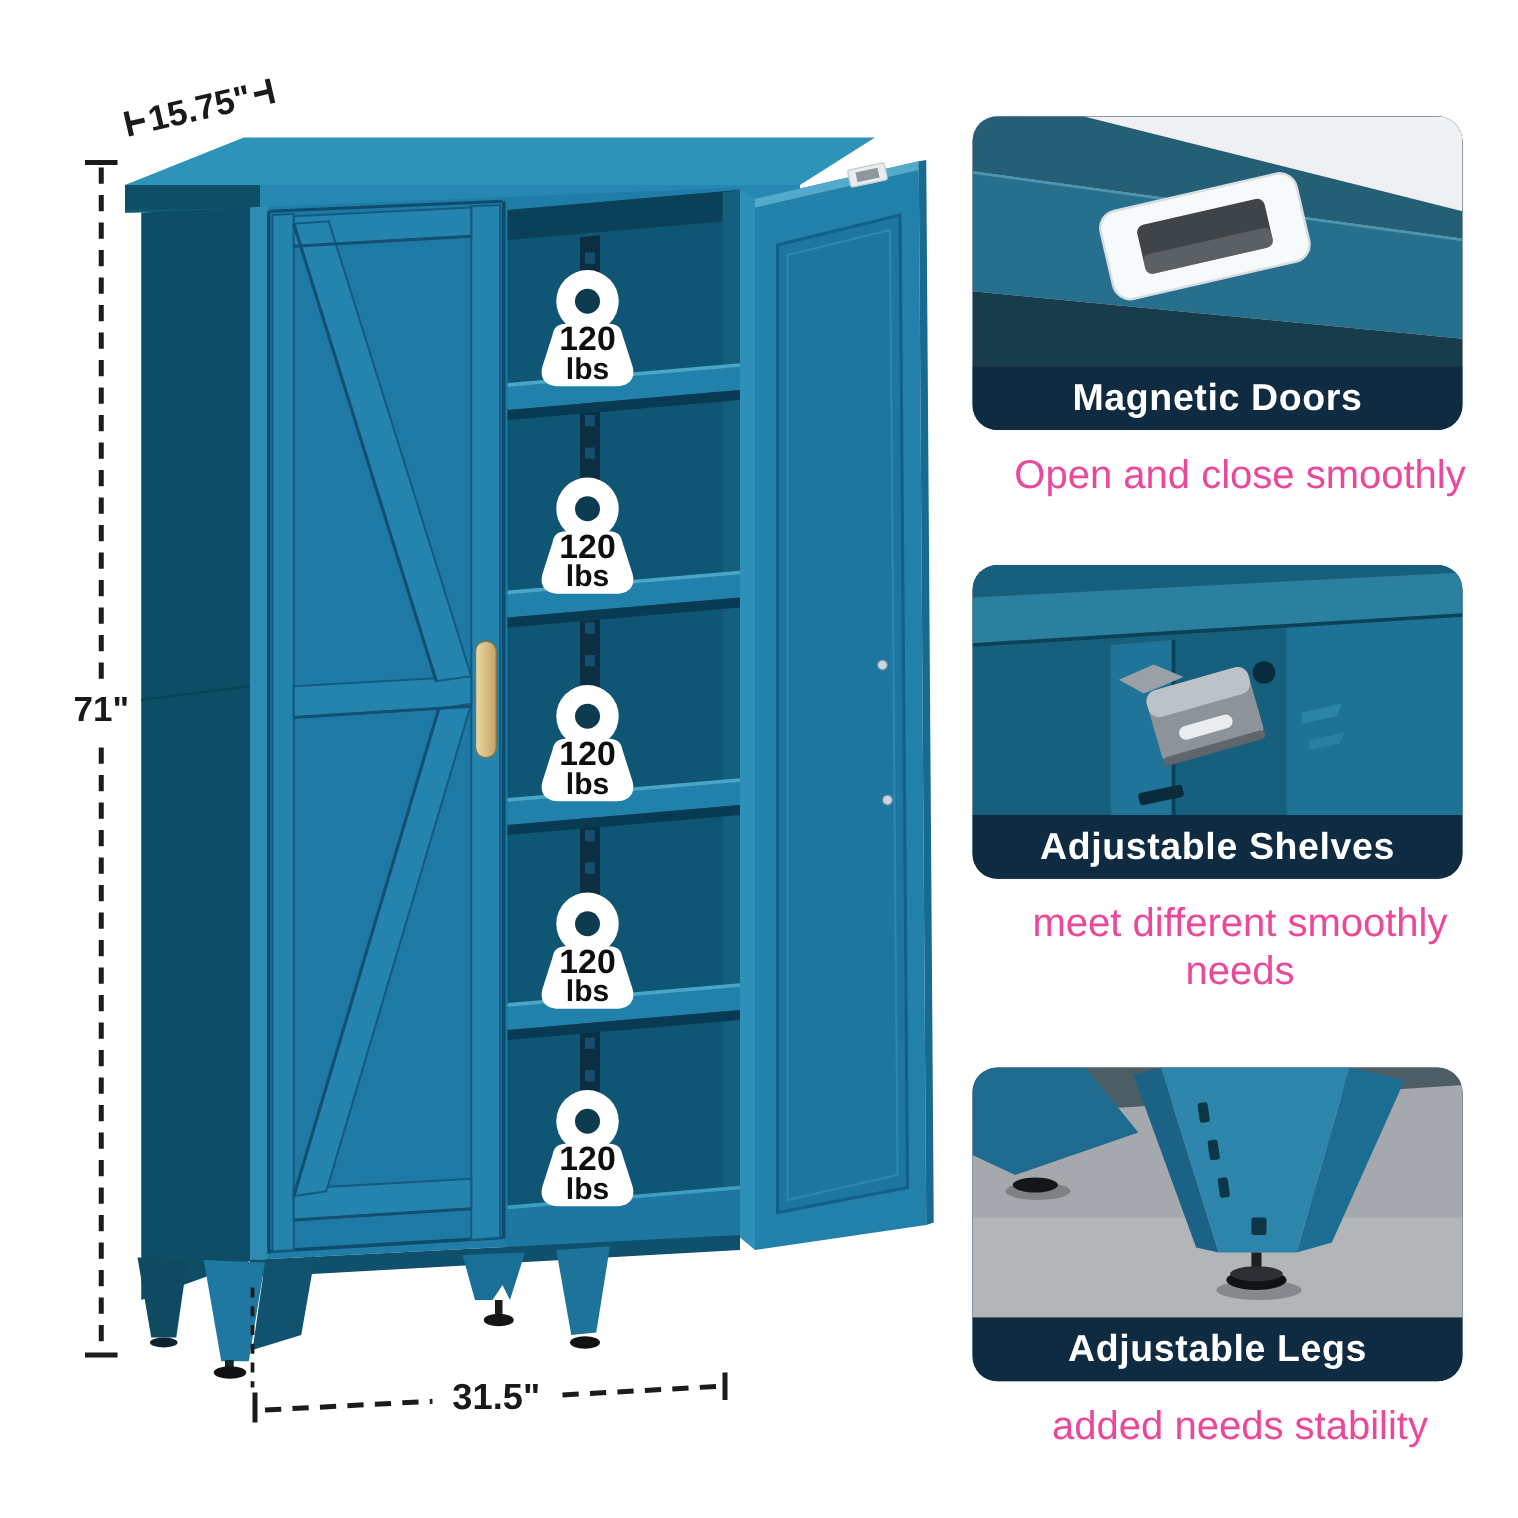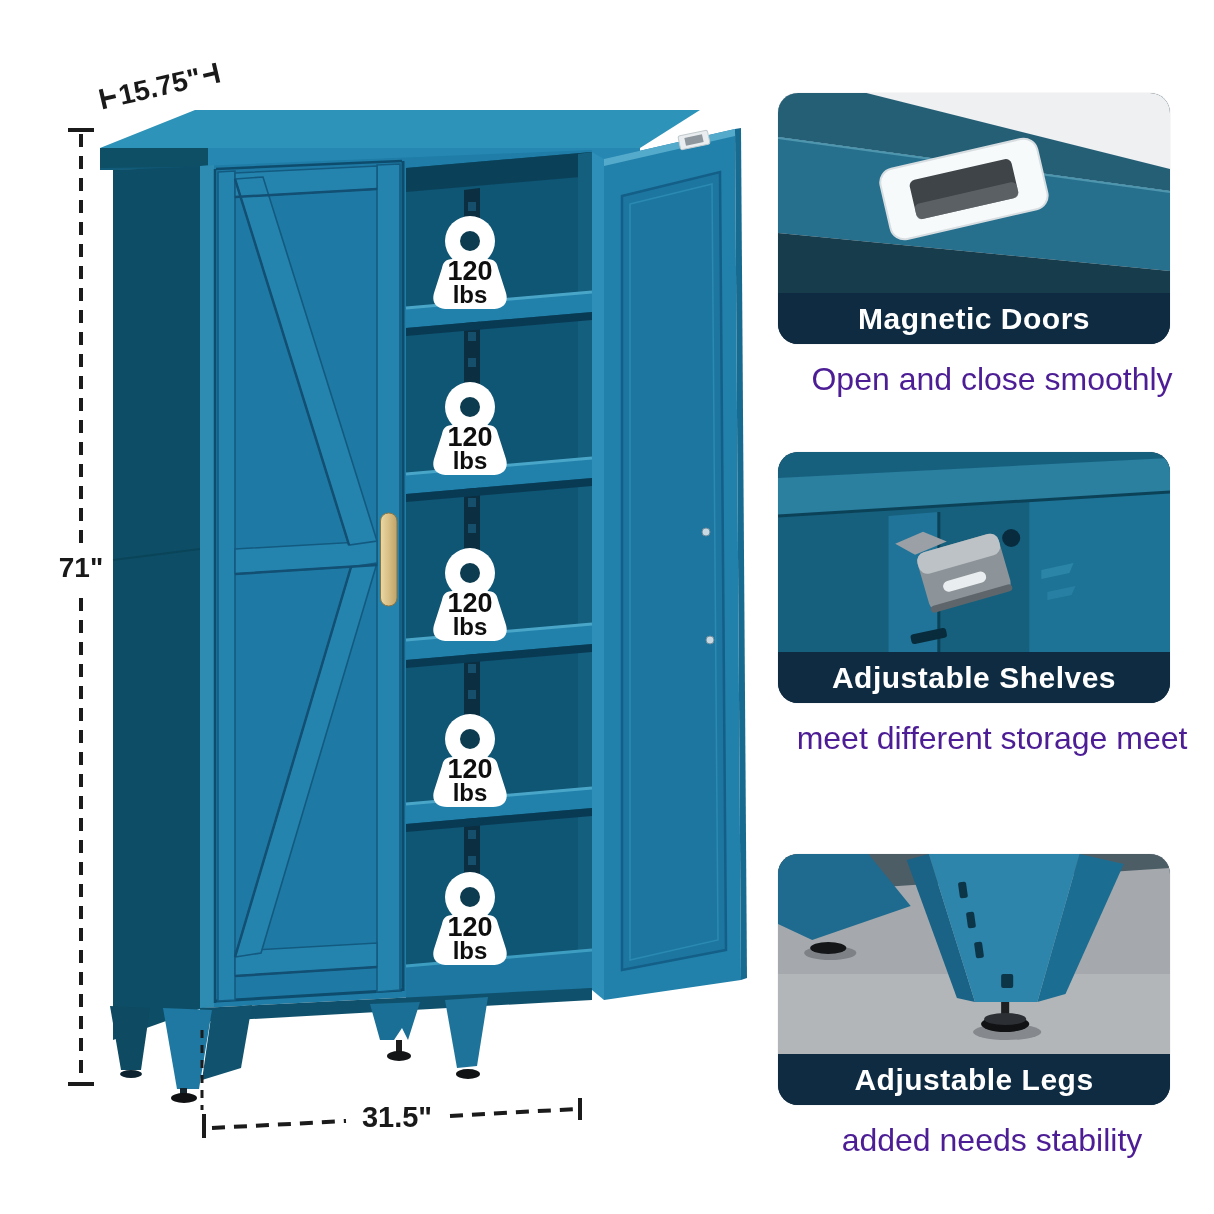--- a/index.html
+++ b/index.html
@@ -9,21 +9,21 @@
   .dimtxt{font:bold 28px "Liberation Sans",sans-serif;fill:#191919;}
   .dimtxt.big{font-size:29px;}
   .wv{font:bold 27px "Liberation Sans",sans-serif;fill:#0e0e0e;text-anchor:middle;}
   .wu{font:bold 24px "Liberation Sans",sans-serif;fill:#0e0e0e;text-anchor:middle;}
   .features{position:absolute;left:778px;top:0;width:392px;}
   .feature{position:absolute;left:0;width:392px;}
   #f1{top:93px;} #f2{top:452px;} #f3{top:808px;margin-top:46px;}
   .card{width:392px;border-radius:20px;overflow:hidden;background:#0e2b41;box-shadow:0 0 0 1px rgba(0,0,0,0.03);}
   .card-img{display:block;width:392px;height:200px;}
   .title-bar{height:51px;background:#0e2b41;color:#ffffff;display:flex;align-items:center;justify-content:center;font-weight:bold;font-size:30px;letter-spacing:0.5px;}
-  .caption{position:relative;left:18px;width:392px;margin-top:16px;text-align:center;font-size:32px;line-height:38px;color:#4c1d95;}
+  .caption{position:relative;left:18px;width:392px;margin-top:16px;text-align:center;font-size:32px;line-height:38px;color:#ec4899;}
 </style>
 </head>
 <body>
 
 <div class="canvas">
 
   <svg class="cab" width="770" height="1214" viewBox="0 0 770 1214">
     <defs>
       <linearGradient id="gGold" x1="0" y1="0" x2="1" y2="0">
         <stop offset="0" stop-color="#ead9a5"></stop>
@@ -249,21 +249,21 @@
           <g transform="translate(150,184) rotate(-12)">
               <rect x="-18" y="-5" width="36" height="10" rx="3" fill="#082c3c"></rect>
             </g>
           <polygon points="262,118 294,111 290,121 262,127" fill="#2e89ab" opacity="0.8"></polygon>
           <polygon points="268,140 296,134 292,143 268,148" fill="#2e89ab" opacity="0.6"></polygon>
         </svg>
         <div class="title-bar">
           <span>Adjustable Shelves</span>
         </div>
       </div>
-      <div class="caption">meet different storage meet</div>
+      <div class="caption">meet different smoothly needs</div>
     </div>
 
     <div class="feature" id="f3">
       <div class="card">
         <svg class="card-img" viewBox="0 0 390 200" preserveAspectRatio="none">
           <rect width="390" height="200" fill="#a5a9ad"></rect>
           <rect y="120" width="390" height="80" fill="#b2b6b9"></rect>
           <polygon points="0,0 390,0 390,14 0,40" fill="#4c5d66"></polygon>
           <ellipse cx="52" cy="99" rx="26" ry="7" fill="#7e8286"></ellipse>
           <polygon points="0,0 90,0 132,52 34,86 0,70" fill="#1f6b8f"></polygon>

